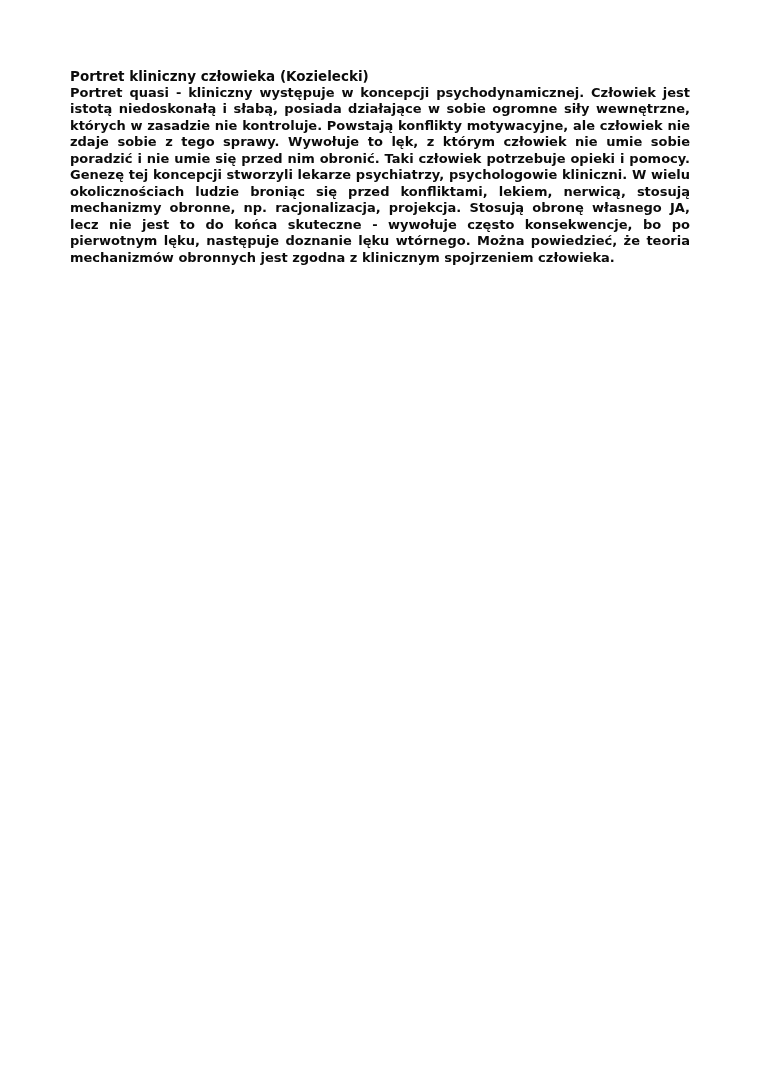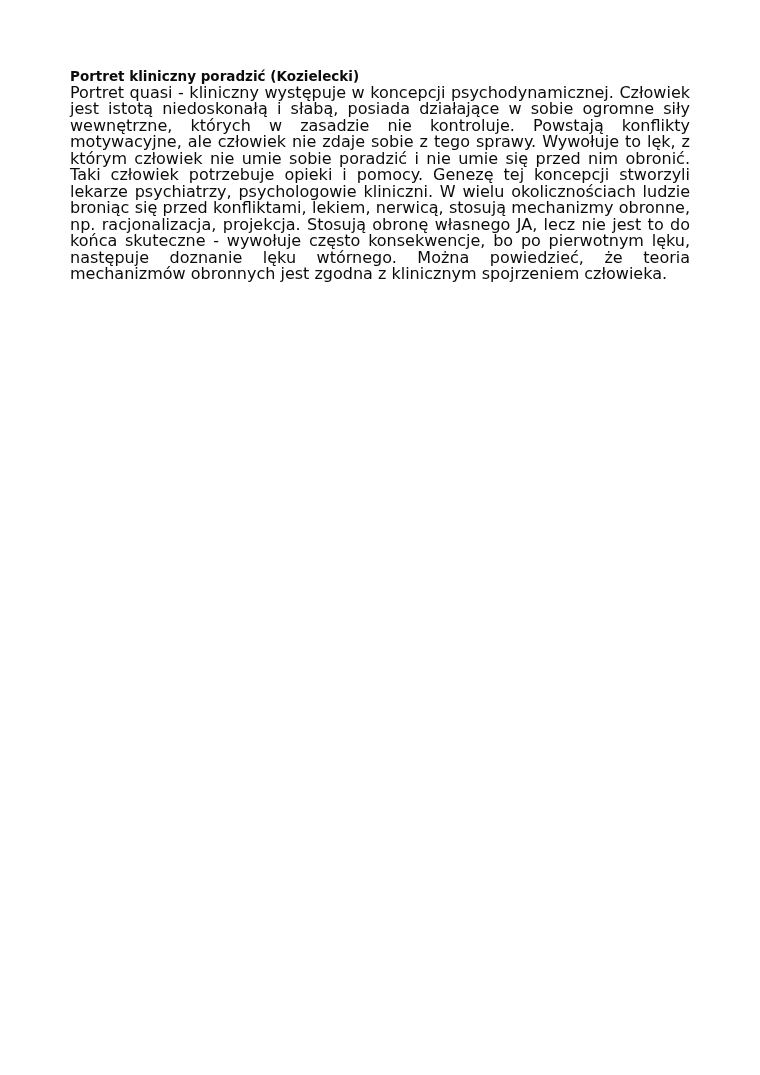--- a/index.html
+++ b/index.html
@@ -24,28 +24,28 @@
     color: #0b0b0b;
   }
   .doc-heading {
     font-size: 13.5px;
     line-height: 16.5px;
     font-weight: bold;
     text-align: left;
     color: #0b0b0b;
   }
   .doc-paragraph {
-    font-size: 16px;
+    font-size: 13px;
     line-height: 16.5px;
-    font-weight: normal;
+    font-weight: bold;
     text-align: justify;
     color: #0b0b0b;
   }
 </style>
 </head>
 <body>
 
 <div class="page">
   <div class="content">
-    <div class="doc-heading">Portret kliniczny poradzić (Kozielecki)</div>
+    <div class="doc-heading">Portret kliniczny człowieka (Kozielecki)</div>
     <div class="doc-paragraph">Portret quasi - kliniczny występuje w koncepcji psychodynamicznej. Człowiek jest istotą niedoskonałą i słabą, posiada działające w sobie ogromne siły wewnętrzne, których w zasadzie nie kontroluje. Powstają konflikty motywacyjne, ale człowiek nie zdaje sobie z tego sprawy. Wywołuje to lęk, z którym człowiek nie umie sobie poradzić i nie umie się przed nim obronić. Taki człowiek potrzebuje opieki i pomocy. Genezę tej koncepcji stworzyli lekarze psychiatrzy, psychologowie kliniczni. W wielu okolicznościach ludzie broniąc się przed konfliktami, lekiem, nerwicą, stosują mechanizmy obronne, np. racjonalizacja, projekcja. Stosują obronę własnego JA, lecz nie jest to do końca skuteczne - wywołuje często konsekwencje, bo po pierwotnym lęku, następuje doznanie lęku wtórnego. Można powiedzieć, że teoria mechanizmów obronnych jest zgodna z klinicznym spojrzeniem człowieka.</div>
   </div>
 </div>
 
 </body></html>

